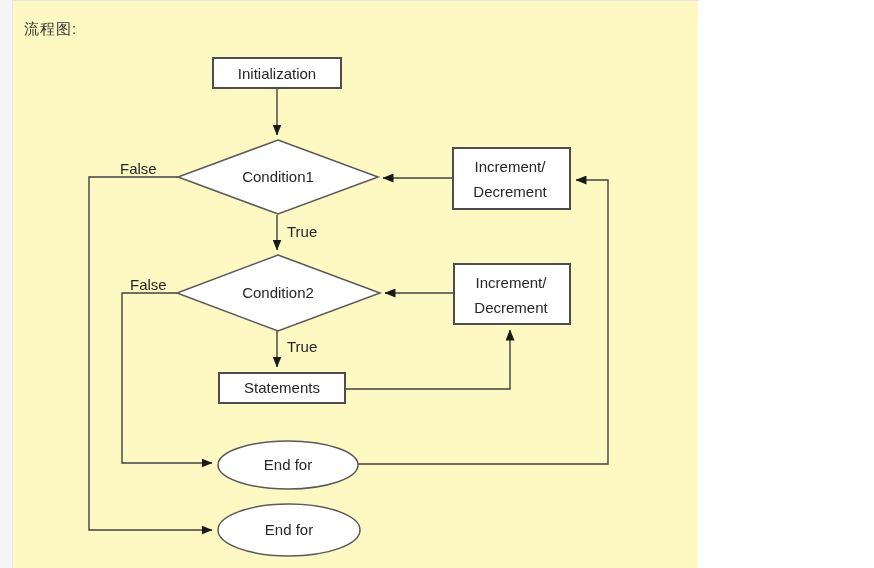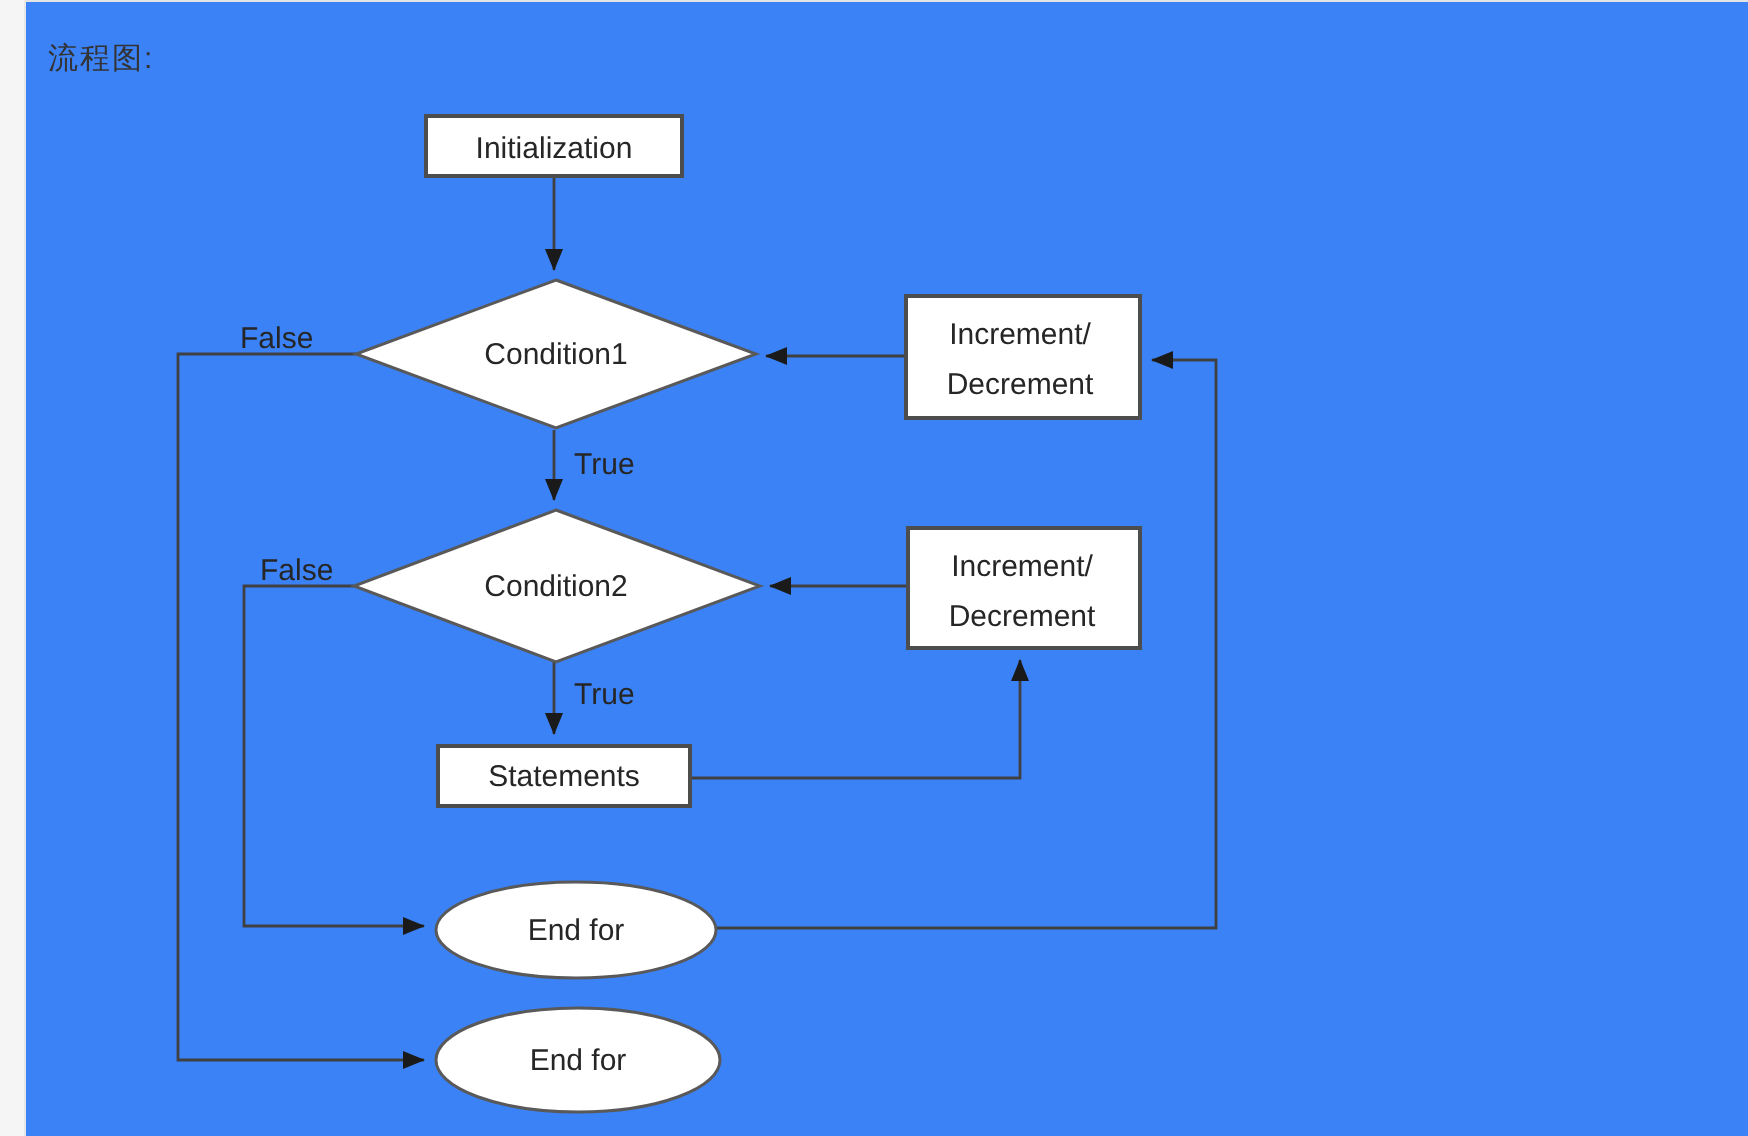--- a/index.html
+++ b/index.html
@@ -3,23 +3,23 @@
 <meta charset="utf-8">
 <style>
   html, body {
     margin: 0;
     padding: 0;
     background: #ffffff;
     font-family: "Liberation Sans", sans-serif;
   }
   .page {
     position: relative;
-    width: 874px;
+    width: 698px;
     height: 568px;
-    background: #3b82f6;
+    background: #fef9c3;
     overflow: hidden;
   }
   .top-border {
     position: absolute;
     top: 0; left: 0; right: 0;
     height: 1px;
     background: #e4e4e4;
   }
   .left-gutter {
     position: absolute;

